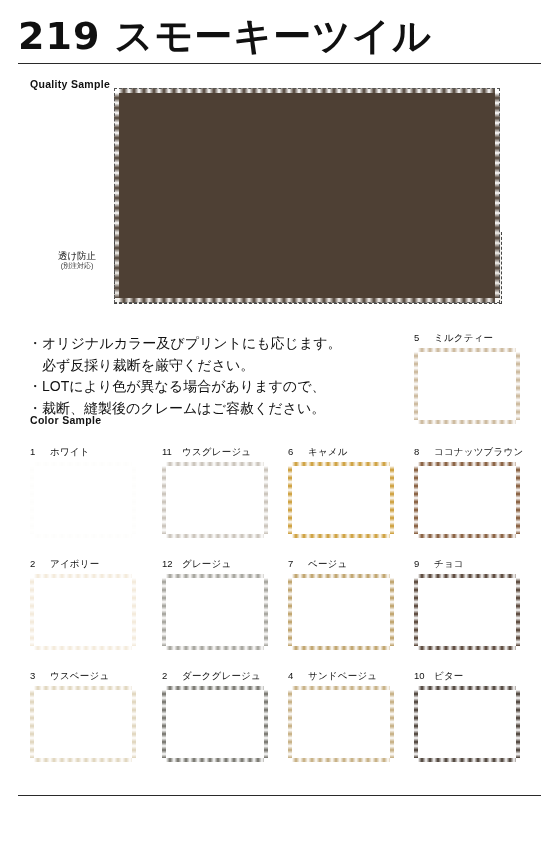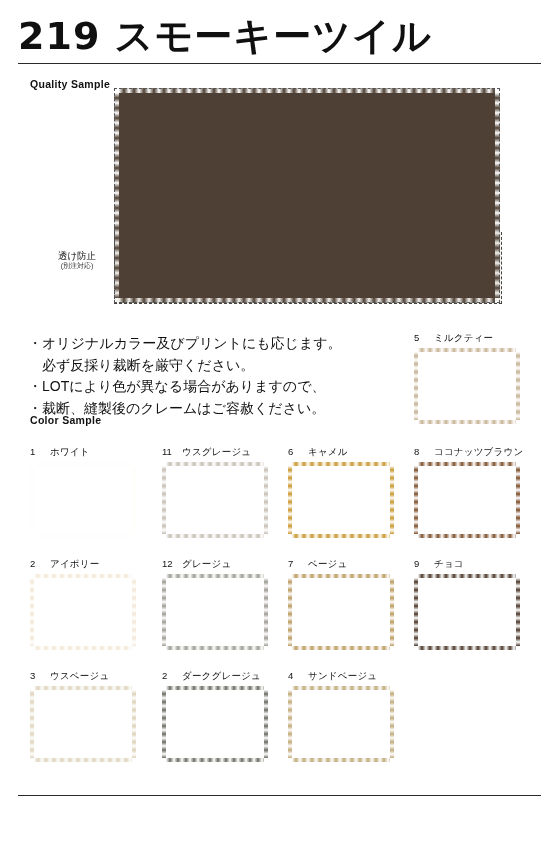--- a/index.html
+++ b/index.html
@@ -373,16 +373,29 @@
         <span class="sw-name">サンドベージュ</span>
       </div>
     <div class="sw-chip" style="position: relative;">
         <div class="fill" style="background: rgb(193, 168, 120); inset: 4px;"></div>
         <div style="position: absolute; background: rgb(193, 168, 120); left: 4px; right: 4px; top: 0px; height: 4px; mask-image: repeating-linear-gradient(to right, transparent 0px, rgb(0, 0, 0) 4px, transparent 8px);"></div>
         <div style="position: absolute; background: rgb(193, 168, 120); left: 4px; right: 4px; bottom: 0px; height: 4px; mask-image: repeating-linear-gradient(to right, transparent 0px, rgb(0, 0, 0) 4px, transparent 8px);"></div>
         <div style="position: absolute; background: rgb(193, 168, 120); top: 4px; bottom: 4px; left: 0px; width: 4px; mask-image: repeating-linear-gradient(transparent 0px, rgb(0, 0, 0) 4px, transparent 8px);"></div>
         <div style="position: absolute; background: rgb(193, 168, 120); top: 4px; bottom: 4px; right: 0px; width: 4px; mask-image: repeating-linear-gradient(transparent 0px, rgb(0, 0, 0) 4px, transparent 8px);"></div>
       </div>
   </div>
+  <div class="sw-item" style="left:414px; top:670px;">
+    <div class="sw-head">
+        <span class="sw-num">10</span>
+        <span class="sw-name">ビター</span>
+      </div>
+    <div class="sw-chip" style="position: relative;">
+        <div class="fill" style="background: rgb(63, 51, 42); inset: 4px;"></div>
+        <div style="position: absolute; background: rgb(63, 51, 42); left: 4px; right: 4px; top: 0px; height: 4px; mask-image: repeating-linear-gradient(to right, transparent 0px, rgb(0, 0, 0) 4px, transparent 8px);"></div>
+        <div style="position: absolute; background: rgb(63, 51, 42); left: 4px; right: 4px; bottom: 0px; height: 4px; mask-image: repeating-linear-gradient(to right, transparent 0px, rgb(0, 0, 0) 4px, transparent 8px);"></div>
+        <div style="position: absolute; background: rgb(63, 51, 42); top: 4px; bottom: 4px; left: 0px; width: 4px; mask-image: repeating-linear-gradient(transparent 0px, rgb(0, 0, 0) 4px, transparent 8px);"></div>
+        <div style="position: absolute; background: rgb(63, 51, 42); top: 4px; bottom: 4px; right: 0px; width: 4px; mask-image: repeating-linear-gradient(transparent 0px, rgb(0, 0, 0) 4px, transparent 8px);"></div>
+      </div>
+  </div>
 
   <div class="footer-rule"></div>
 
 </div>
 
 </body></html>

